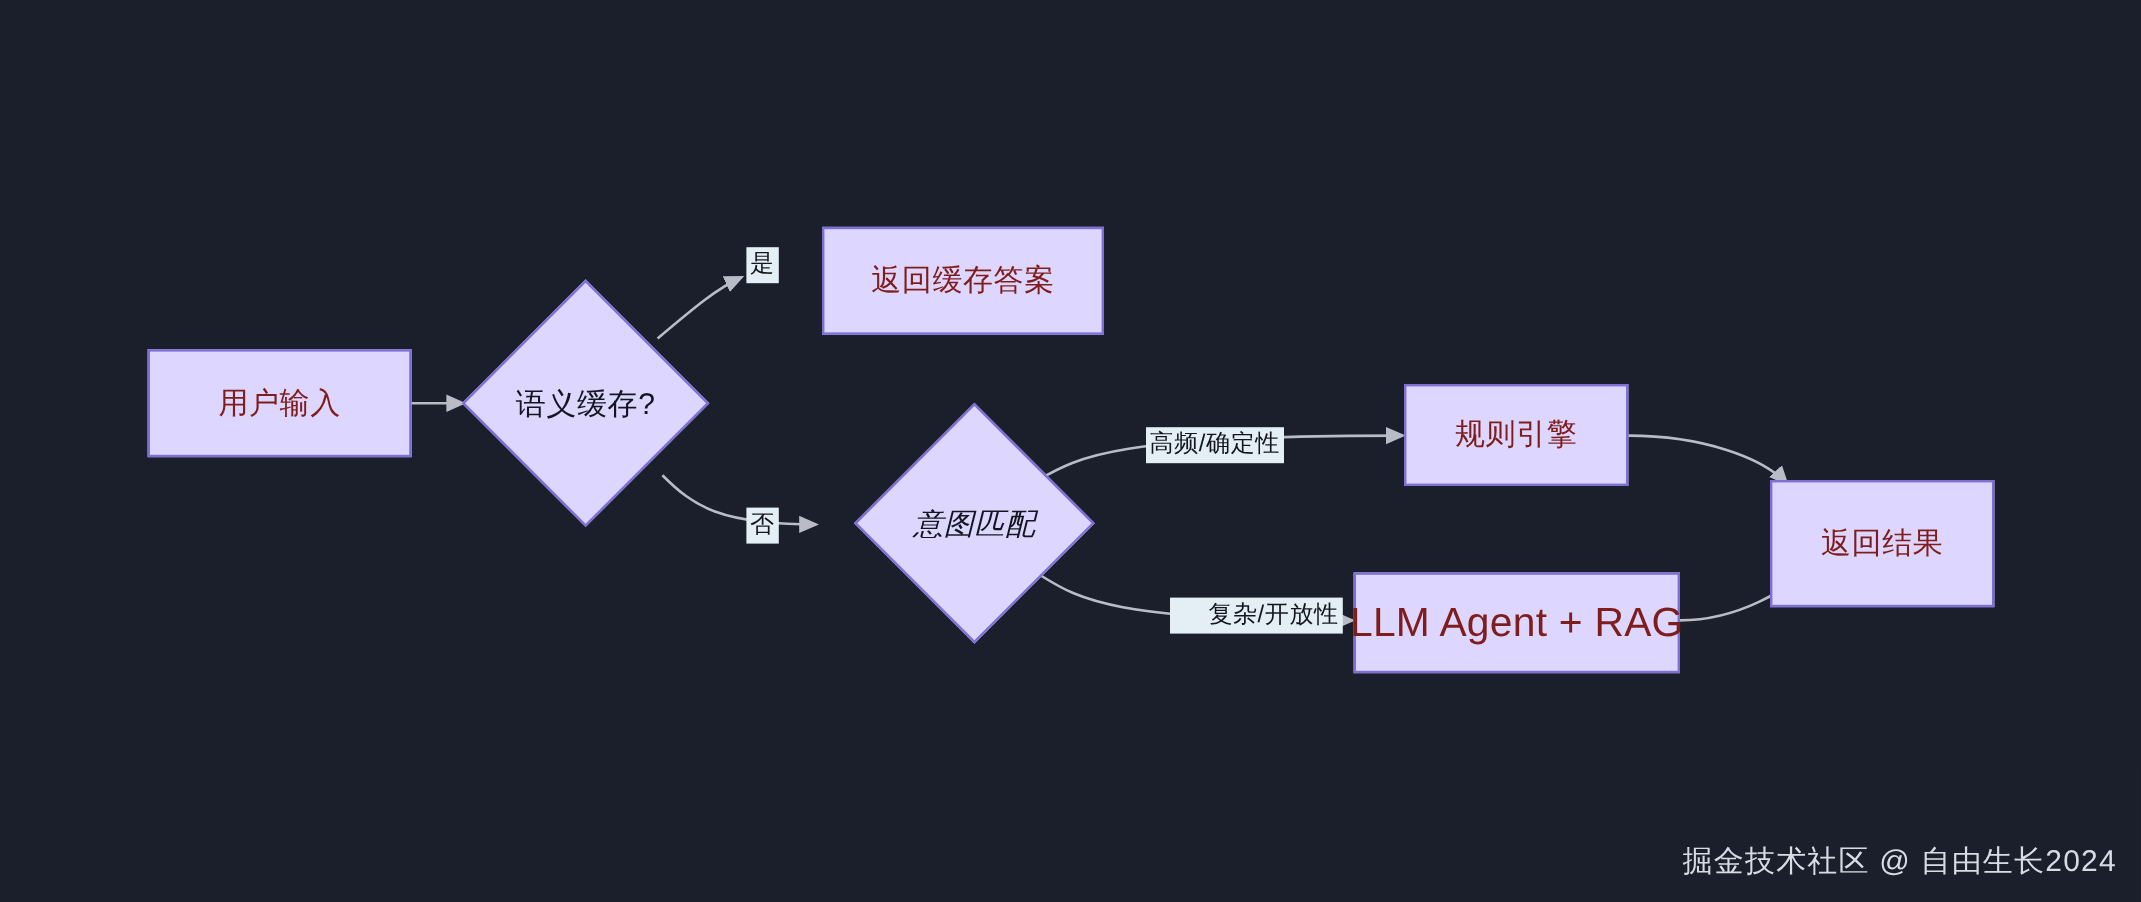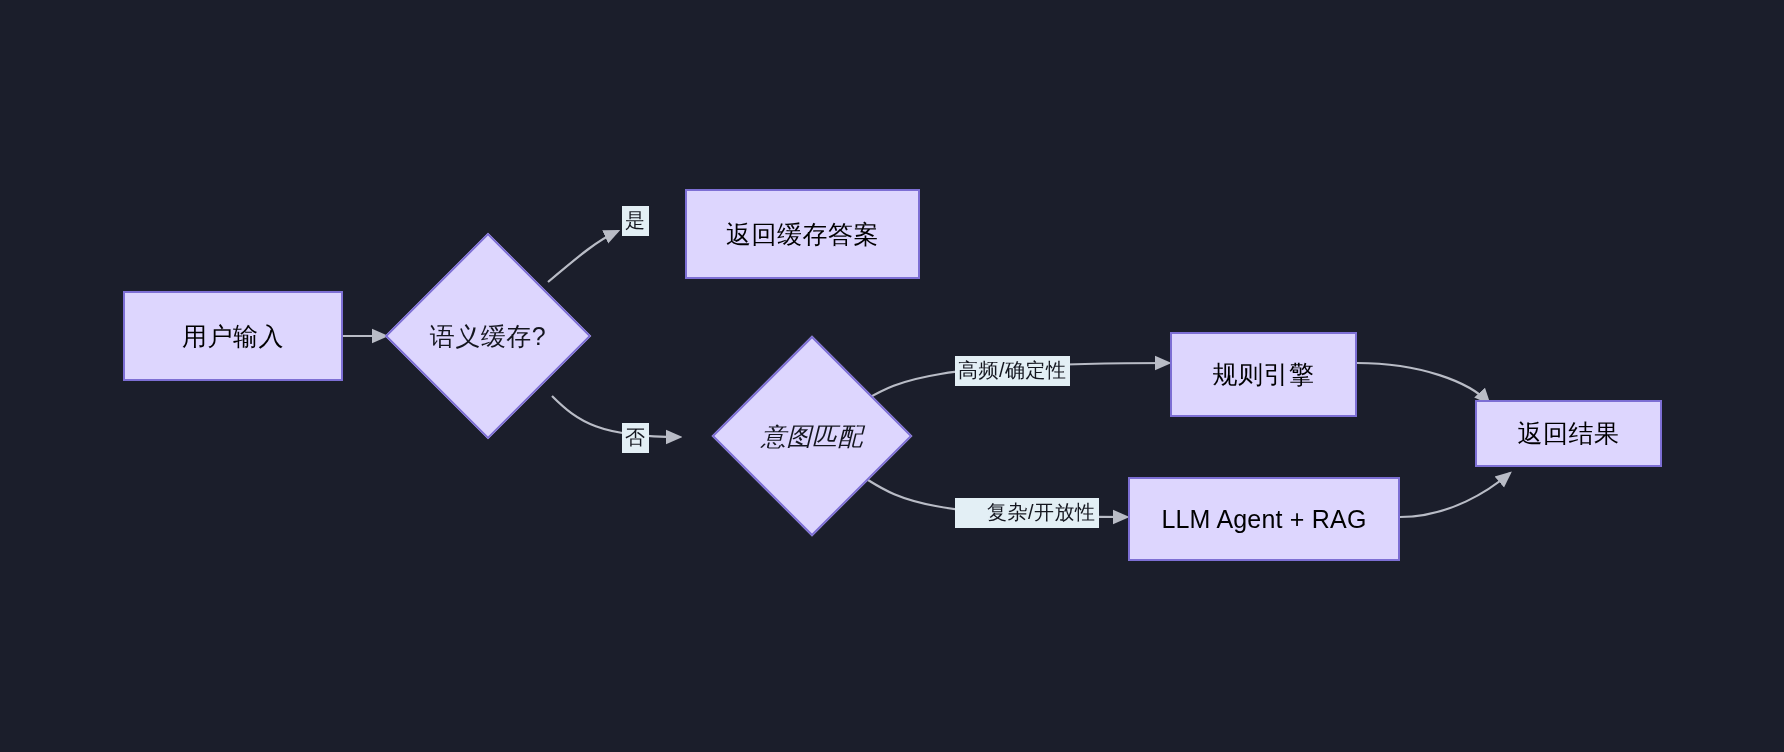--- a/index.html
+++ b/index.html
@@ -24,32 +24,32 @@
     pointer-events: none;
   }
   .node {
     position: absolute;
     box-sizing: border-box;
     display: flex;
     align-items: center;
     justify-content: center;
     background: #ddd6fe;
     border: 2px solid #7d6fd4;
-    color: #000000;
+    color: #7f1d1d;
     letter-spacing: 0.5px;
     z-index: 3;
   }
   .node .node-label {
     display: block;
     white-space: nowrap;
     font-size: 25px;
     line-height: 1;
   }
   .node.latin .node-label {
-    font-size: 25px;
+    font-size: 34px;
     letter-spacing: 0.2px;
   }
   .diamond {
     position: absolute;
     z-index: 3;
   }
   .diamond .dia-shape {
     position: absolute;
     left: 0;
     top: 0;
@@ -130,34 +130,35 @@
 
   <div class="node" style="left:685px; top:189px; width:235px; height:90px;">
     <span class="node-label">返回缓存答案</span>
   </div>
 
   <div class="diamond" style="left:712px; top:336px; width:200px; height:200px;font-style:italic;">
     <div class="dia-shape" style="left:29px; top:29px; width:142px; height:142px;"></div>
     <span class="node-label">意图匹配</span>
   </div>
 
-  <div class="node" style="left:1170px; top:320px; width:187px; height:85px;margin-top:12px;">
+  <div class="node" style="left:1170px; top:320px; width:187px; height:85px;">
     <span class="node-label">规则引擎</span>
   </div>
 
   <div class="node latin" style="left:1128px; top:477px; width:272px; height:84px;">
     <span class="node-label">LLM Agent + RAG</span>
   </div>
 
-  <div class="node" style="left:1475px; top:400px; width:187px; height:67px;">
+  <div class="node" style="left:1475px; top:400px; width:187px; height:106px;">
     <span class="node-label">返回结果</span>
   </div>
 
   <div class="edge-label" style="left:622px; top:206px;">是</div>
 
   <div class="edge-label" style="left:622px; top:423px;">否</div>
 
   <div class="edge-label" style="left:955px; top:344px;margin-top:12px;">高频/确定性</div>
 
-  <div class="edge-label" style="left:955px; top:498px;padding-left:32px;">复杂/开放性</div>
+  <div class="edge-label" style="left:975px; top:498px;padding-left:32px;">复杂/开放性</div>
 
+  <div class="watermark">掘金技术社区 @ 自由生长2024</div>
 
 </div>
 
 </body></html>

